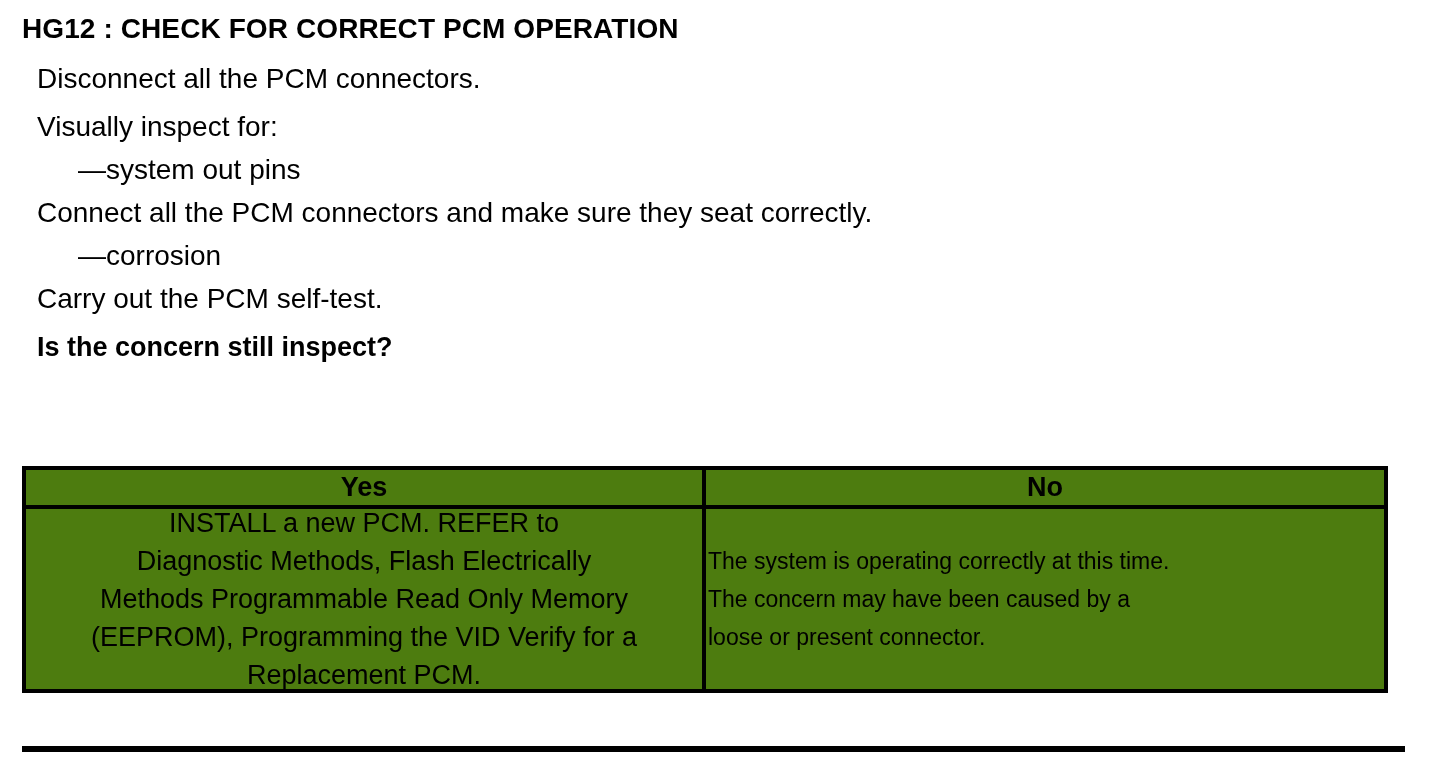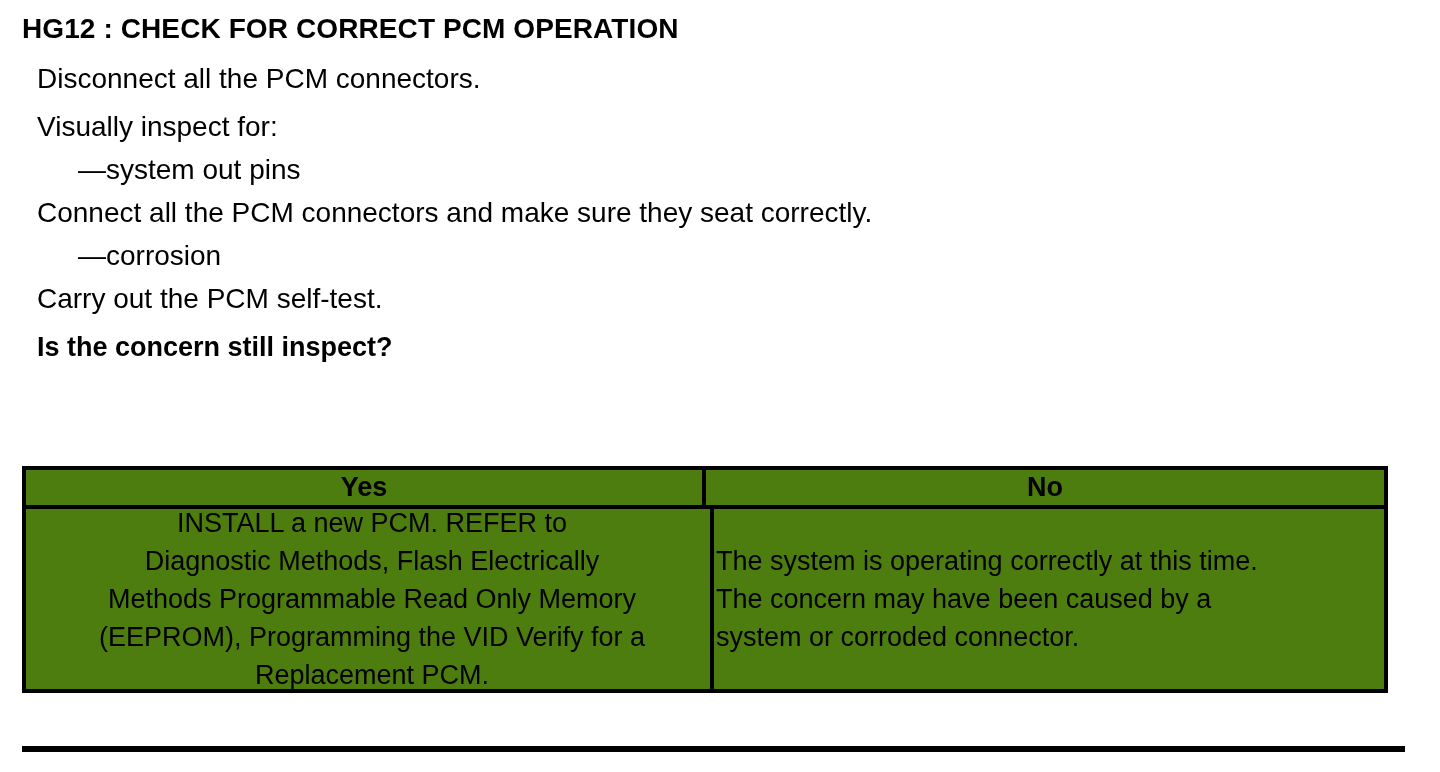--- a/index.html
+++ b/index.html
@@ -75,21 +75,20 @@
   .table-header-row {
     display: flex;
     height: 39px;
     box-sizing: border-box;
     border-bottom: 4px solid #000000;
   }
   .table-body-row {
     display: flex;
     height: 180px;
     box-sizing: border-box;
-    padding-left: 8px;
   }
   .col-yes {
     width: 680px;
     box-sizing: border-box;
     border-right: 4px solid #000000;
     display: flex;
     flex-direction: column;
     justify-content: center;
   }
   .col-no {
@@ -109,21 +108,21 @@
   .cell-yes-text {
     font-size: 27px;
     line-height: 38px;
     text-align: center;
     width: 100%;
     padding: 0 2px;
     box-sizing: border-box;
     margin-top: -1px;
   }
   .cell-no-text {
-    font-size: 27px;
+    font-size: 23px;
     line-height: 38px;
     text-align: left;
     width: 100%;
     padding: 0 2px;
     box-sizing: border-box;
   }
   .cell-line {
     white-space: nowrap;
   }
   .cell-yes-text .cell-line {
@@ -175,21 +174,21 @@
           <div class="cell-line">Diagnostic Methods, Flash Electrically</div>
           <div class="cell-line">Methods Programmable Read Only Memory</div>
           <div class="cell-line">(EEPROM), Programming the VID Verify for a</div>
           <div class="cell-line">Replacement PCM.</div>
         </div>
       </div>
       <div class="col-no">
         <div class="cell-no-text">
           <div class="cell-line">The system is operating correctly at this time.</div>
           <div class="cell-line">The concern may have been caused by a</div>
-          <div class="cell-line">system or corroded connector.</div>
+          <div class="cell-line">loose or present connector.</div>
         </div>
       </div>
     </div>
 
   </div>
 
   <div class="bottom-rule"></div>
 
 </div>
 

